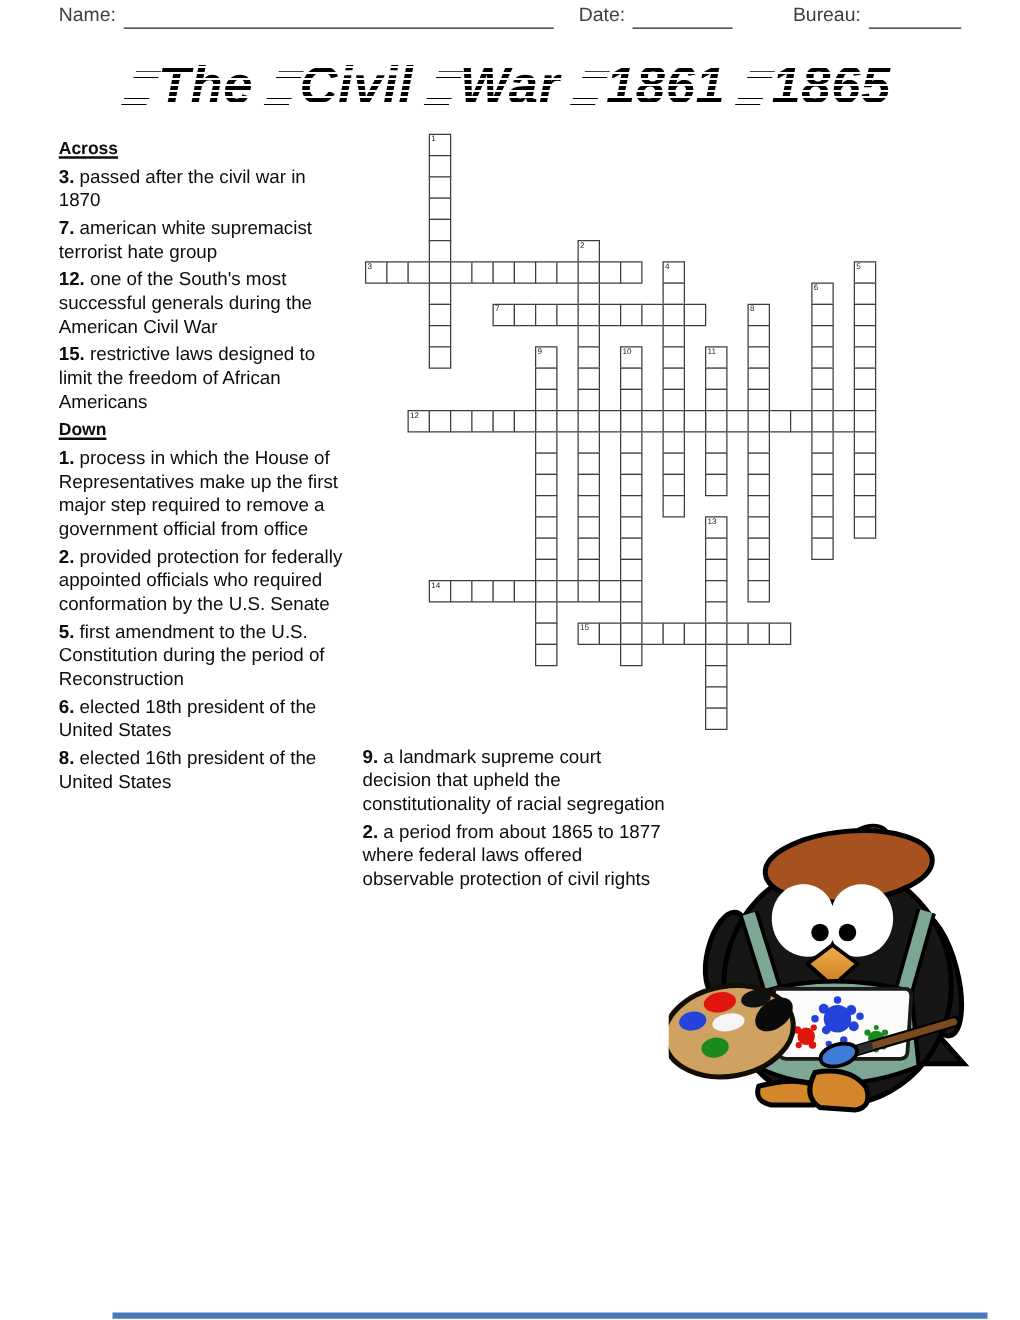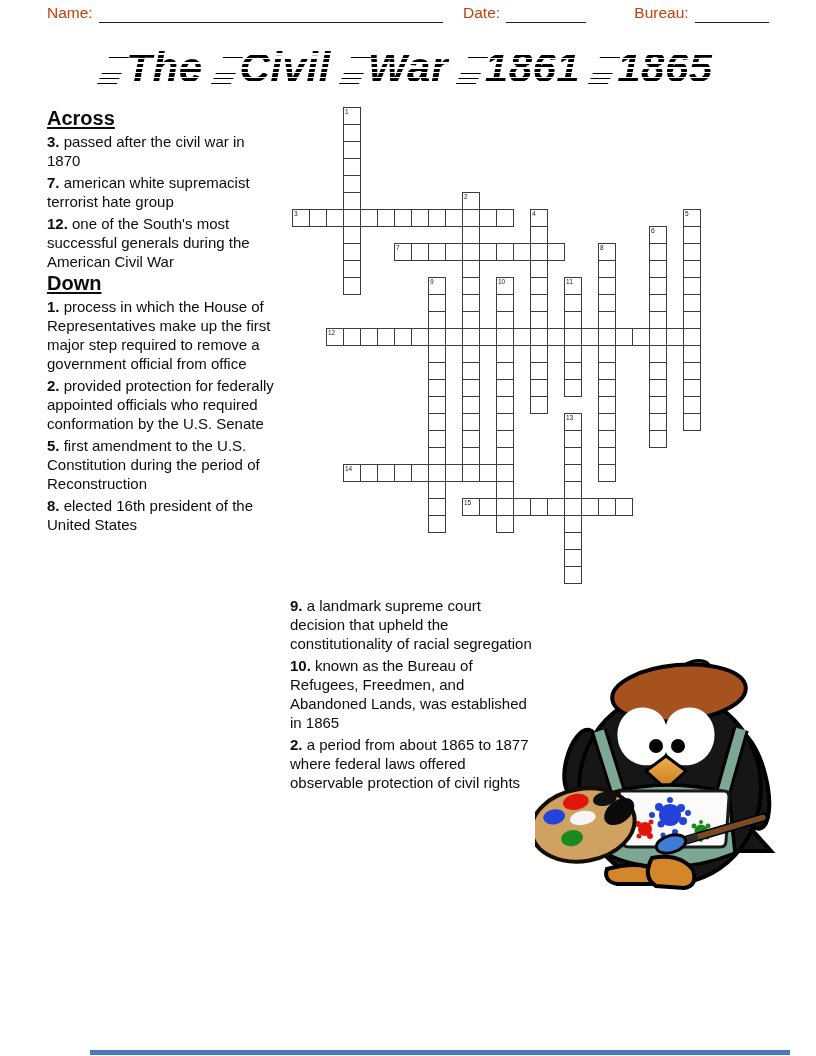--- a/index.html
+++ b/index.html
@@ -1,21 +1,21 @@
 <!DOCTYPE html>
 <html><head>
 <meta charset="utf-8">
 <style>
   html,body{margin:0;padding:0;background:#fff;}
   body{position:relative;width:816px;height:1056px;overflow:hidden;
        font-family:"Liberation Sans",sans-serif;color:#111;}
 
   
   .header-row{position:absolute;left:47px;top:4px;width:722px;display:flex;
-              align-items:flex-end;font-size:15.5px;color:#c2410c;}
+              align-items:flex-end;font-size:15.5px;color:#404040;}
   .hlabel{white-space:nowrap;padding-bottom:1px;}
   .blank{border-bottom:1.5px solid #222;height:17px;}
   .blank.name{width:352px;margin-left:6px;margin-right:20px;}
   .blank.date{width:82px;margin-left:6px;margin-right:48px;}
   .blank.period{width:76px;margin-left:6px;}
 
   
   .title{position:absolute;left:40px;top:44px;width:736px;height:46px;
          text-align:center;font-size:42px;font-weight:bold;font-style:italic;
          letter-spacing:.5px;white-space:nowrap;color:#000;}
@@ -31,21 +31,21 @@
   #grid{position:absolute;left:292px;top:107px;width:410px;height:478px;}
   .cell{position:absolute;width:18px;height:18px;box-sizing:border-box;
         border:1px solid #3d3d3d;background:#fff;}
   .cellnum{position:absolute;left:1px;top:0px;font-size:6.5px;line-height:7px;
         color:#222;font-family:"Liberation Sans",sans-serif;}
 
   
   .clue-col{position:absolute;font-size:15px;line-height:19px;color:#0d0d0d;}
   #clues-left{left:47px;top:108px;width:233px;}
   #clues-mid{left:290px;top:596px;width:245px;}
-  .clue-heading{font-size:20px;font-weight:bold;text-decoration:underline;
+  .clue-heading{font-size:14px;font-weight:bold;text-decoration:underline;
         text-decoration-thickness:2px;text-underline-offset:2px;margin:1px 0 4px 0;}
   .clue{margin:0 0 3px 0;}
   .clue b{font-weight:bold;}
 
   
   #penguin{position:absolute;left:535px;top:645px;width:260px;height:264px;}
 
   
   .footer-bar{position:absolute;left:90px;top:1050px;width:700px;height:5px;}
 </style>
@@ -273,34 +273,35 @@
     <div class="cell" style="left: 306px; top: 391px; border-color: rgb(61, 61, 61);"></div>
     <div class="cell" style="left: 323px; top: 391px; border-color: rgb(61, 61, 61);"></div>
   </div>
 
 <div id="clues-left" class="clue-col">
   <div class="clue-heading">Across</div>
   <div id="across-list">
       <div class="clue"><b>3.</b> passed after the civil war in 1870</div>
       <div class="clue"><b>7.</b> american white supremacist terrorist hate group</div>
       <div class="clue"><b>12.</b> one of the South's most successful generals during the American Civil War</div>
+      <div class="clue"><b>15.</b> restrictive laws designed to limit the freedom of African Americans</div>
     </div>
   <div class="clue-heading">Down</div>
   <div id="down-list-left">
       <div class="clue"><b>1.</b> process in which the House of Representatives make up the first major step required to remove a government official from office</div>
       <div class="clue"><b>2.</b> provided protection for federally appointed officials who required conformation by the U.S. Senate</div>
       <div class="clue"><b>5.</b> first amendment to the U.S. Constitution during the period of Reconstruction</div>
+      <div class="clue"><b>6.</b> elected 18th president of the United States</div>
       <div class="clue"><b>8.</b> elected 16th president of the United States</div>
     </div>
 </div>
 
 <div id="clues-mid" class="clue-col">
   <div id="down-list-mid">
       <div class="clue"><b>9.</b> a landmark supreme court decision that upheld the constitutionality of racial segregation</div>
-      <div class="clue"><b>10.</b> known as the Bureau of Refugees, Freedmen, and Abandoned Lands, was established in 1865</div>
       <div class="clue"><b>2.</b> a period from about 1865 to 1877 where federal laws offered observable protection of civil rights</div>
     </div>
 </div>
 
 <svg id="penguin" viewBox="0 0 260 264">
   <defs>
     <linearGradient id="beakgrad" x1="0" y1="0" x2="0" y2="1">
       <stop offset="0" stop-color="#f2ae4d"></stop>
         <stop offset="1" stop-color="#c67c1e"></stop>
     </linearGradient>

